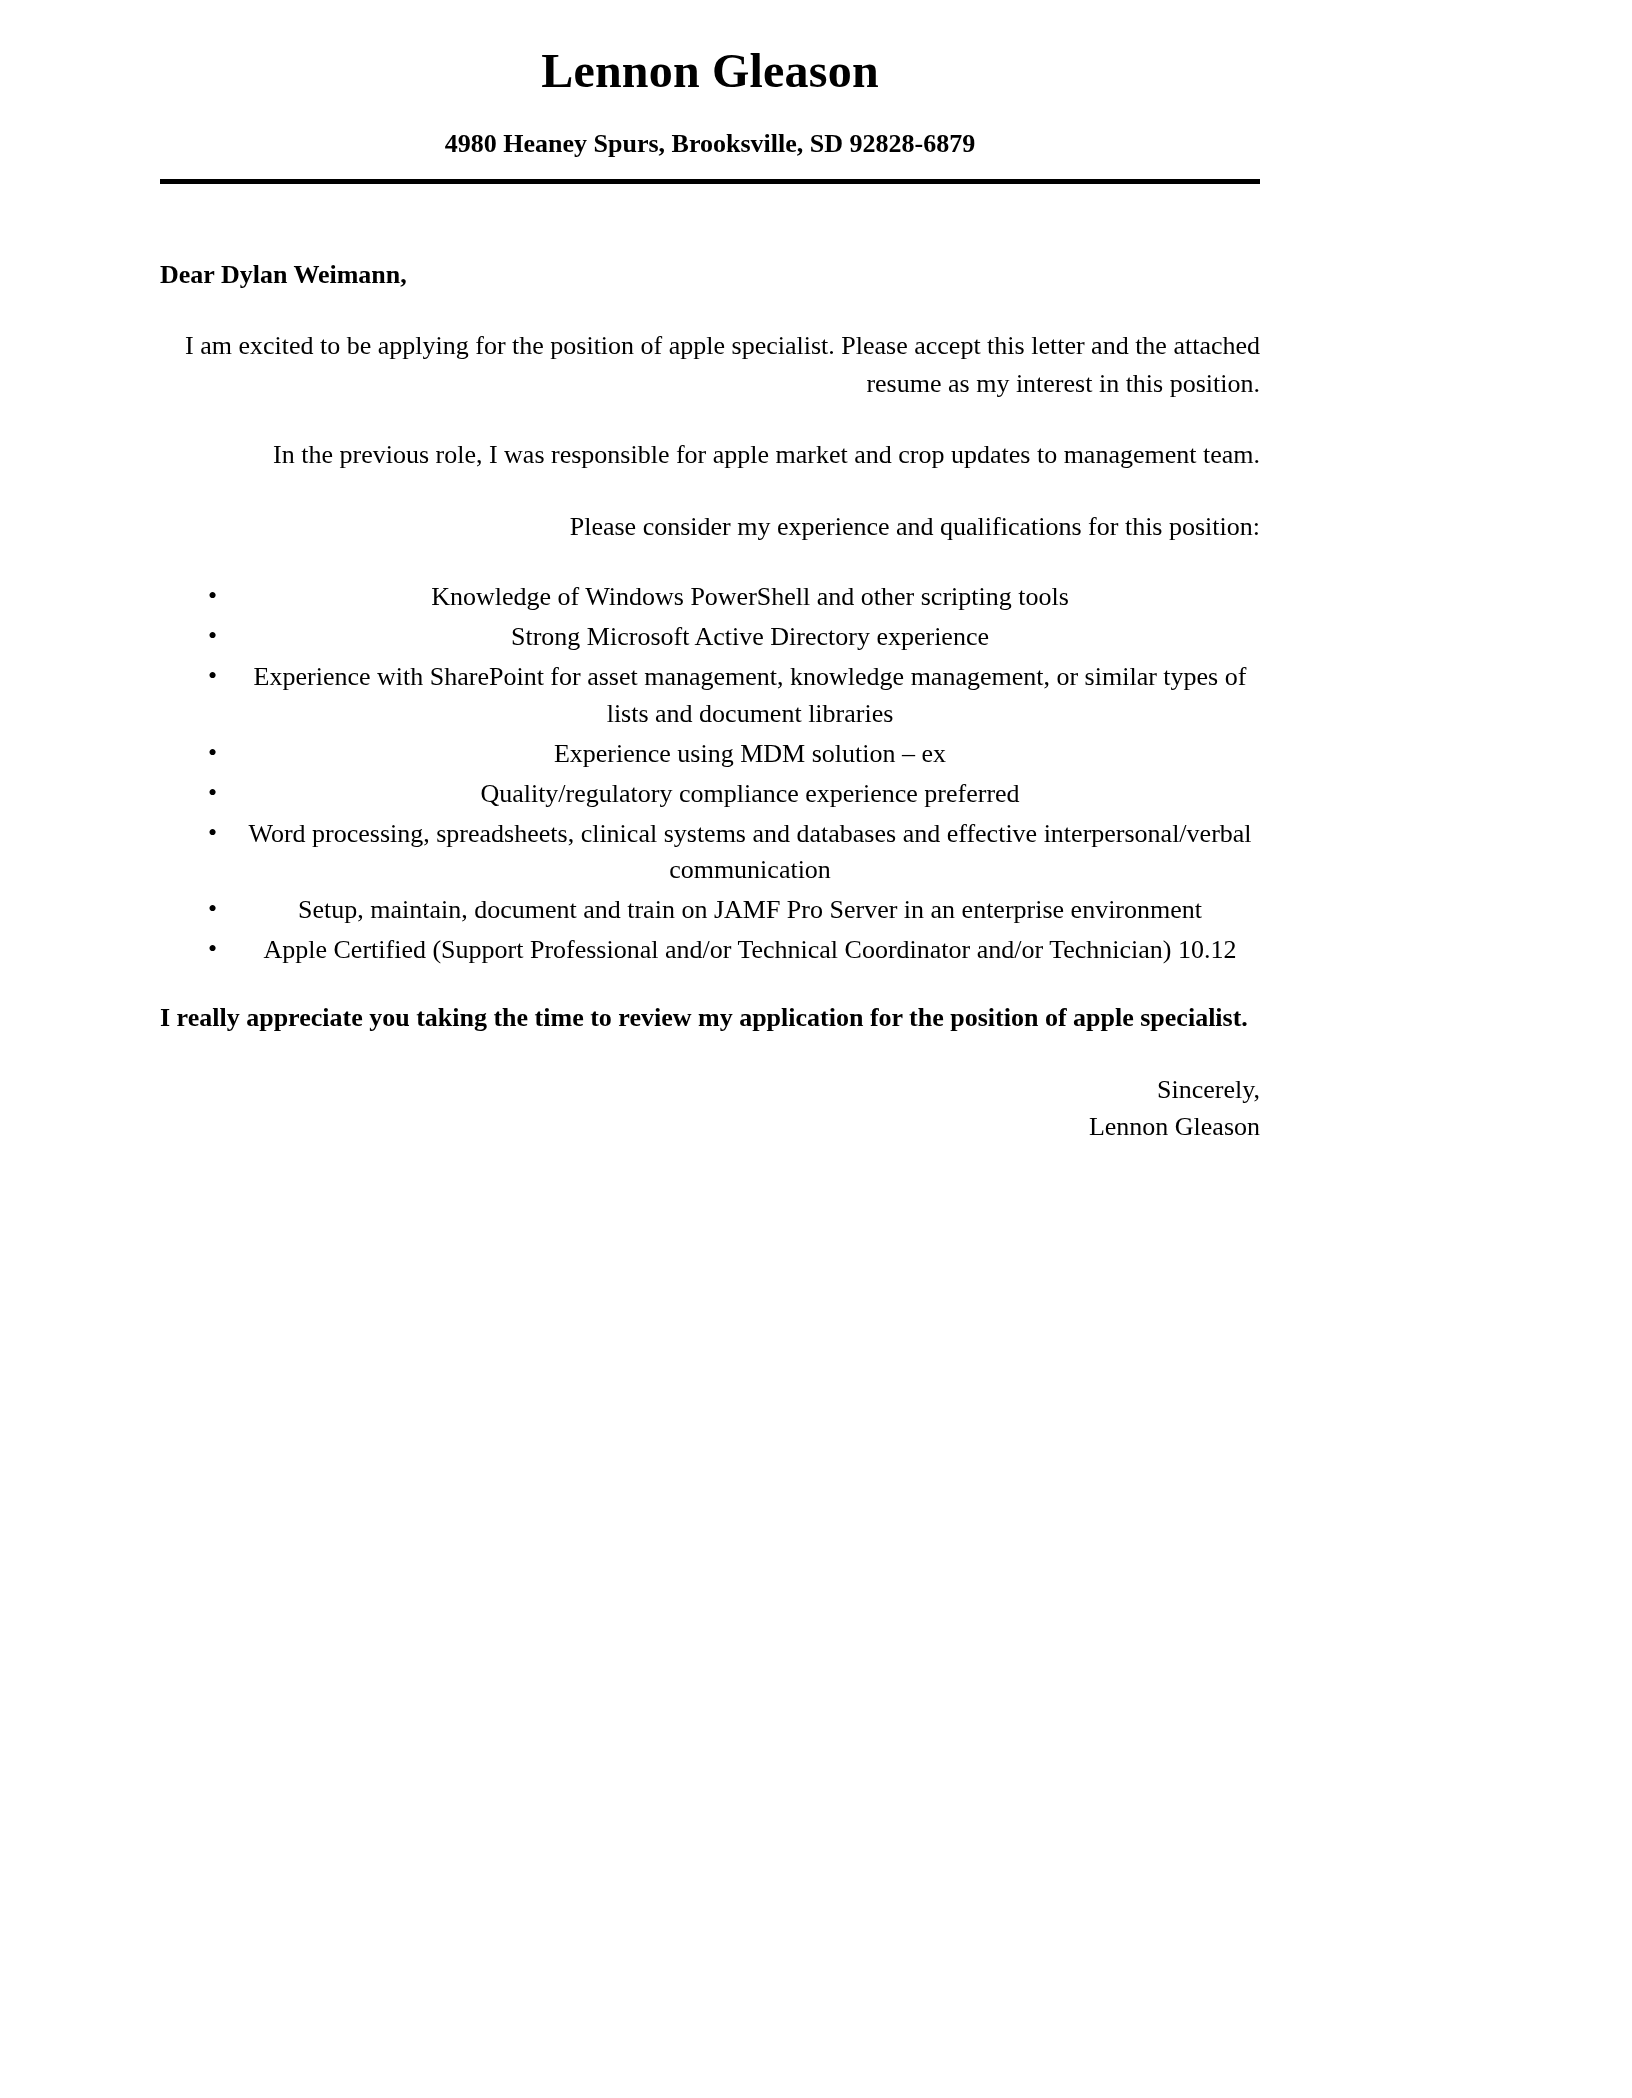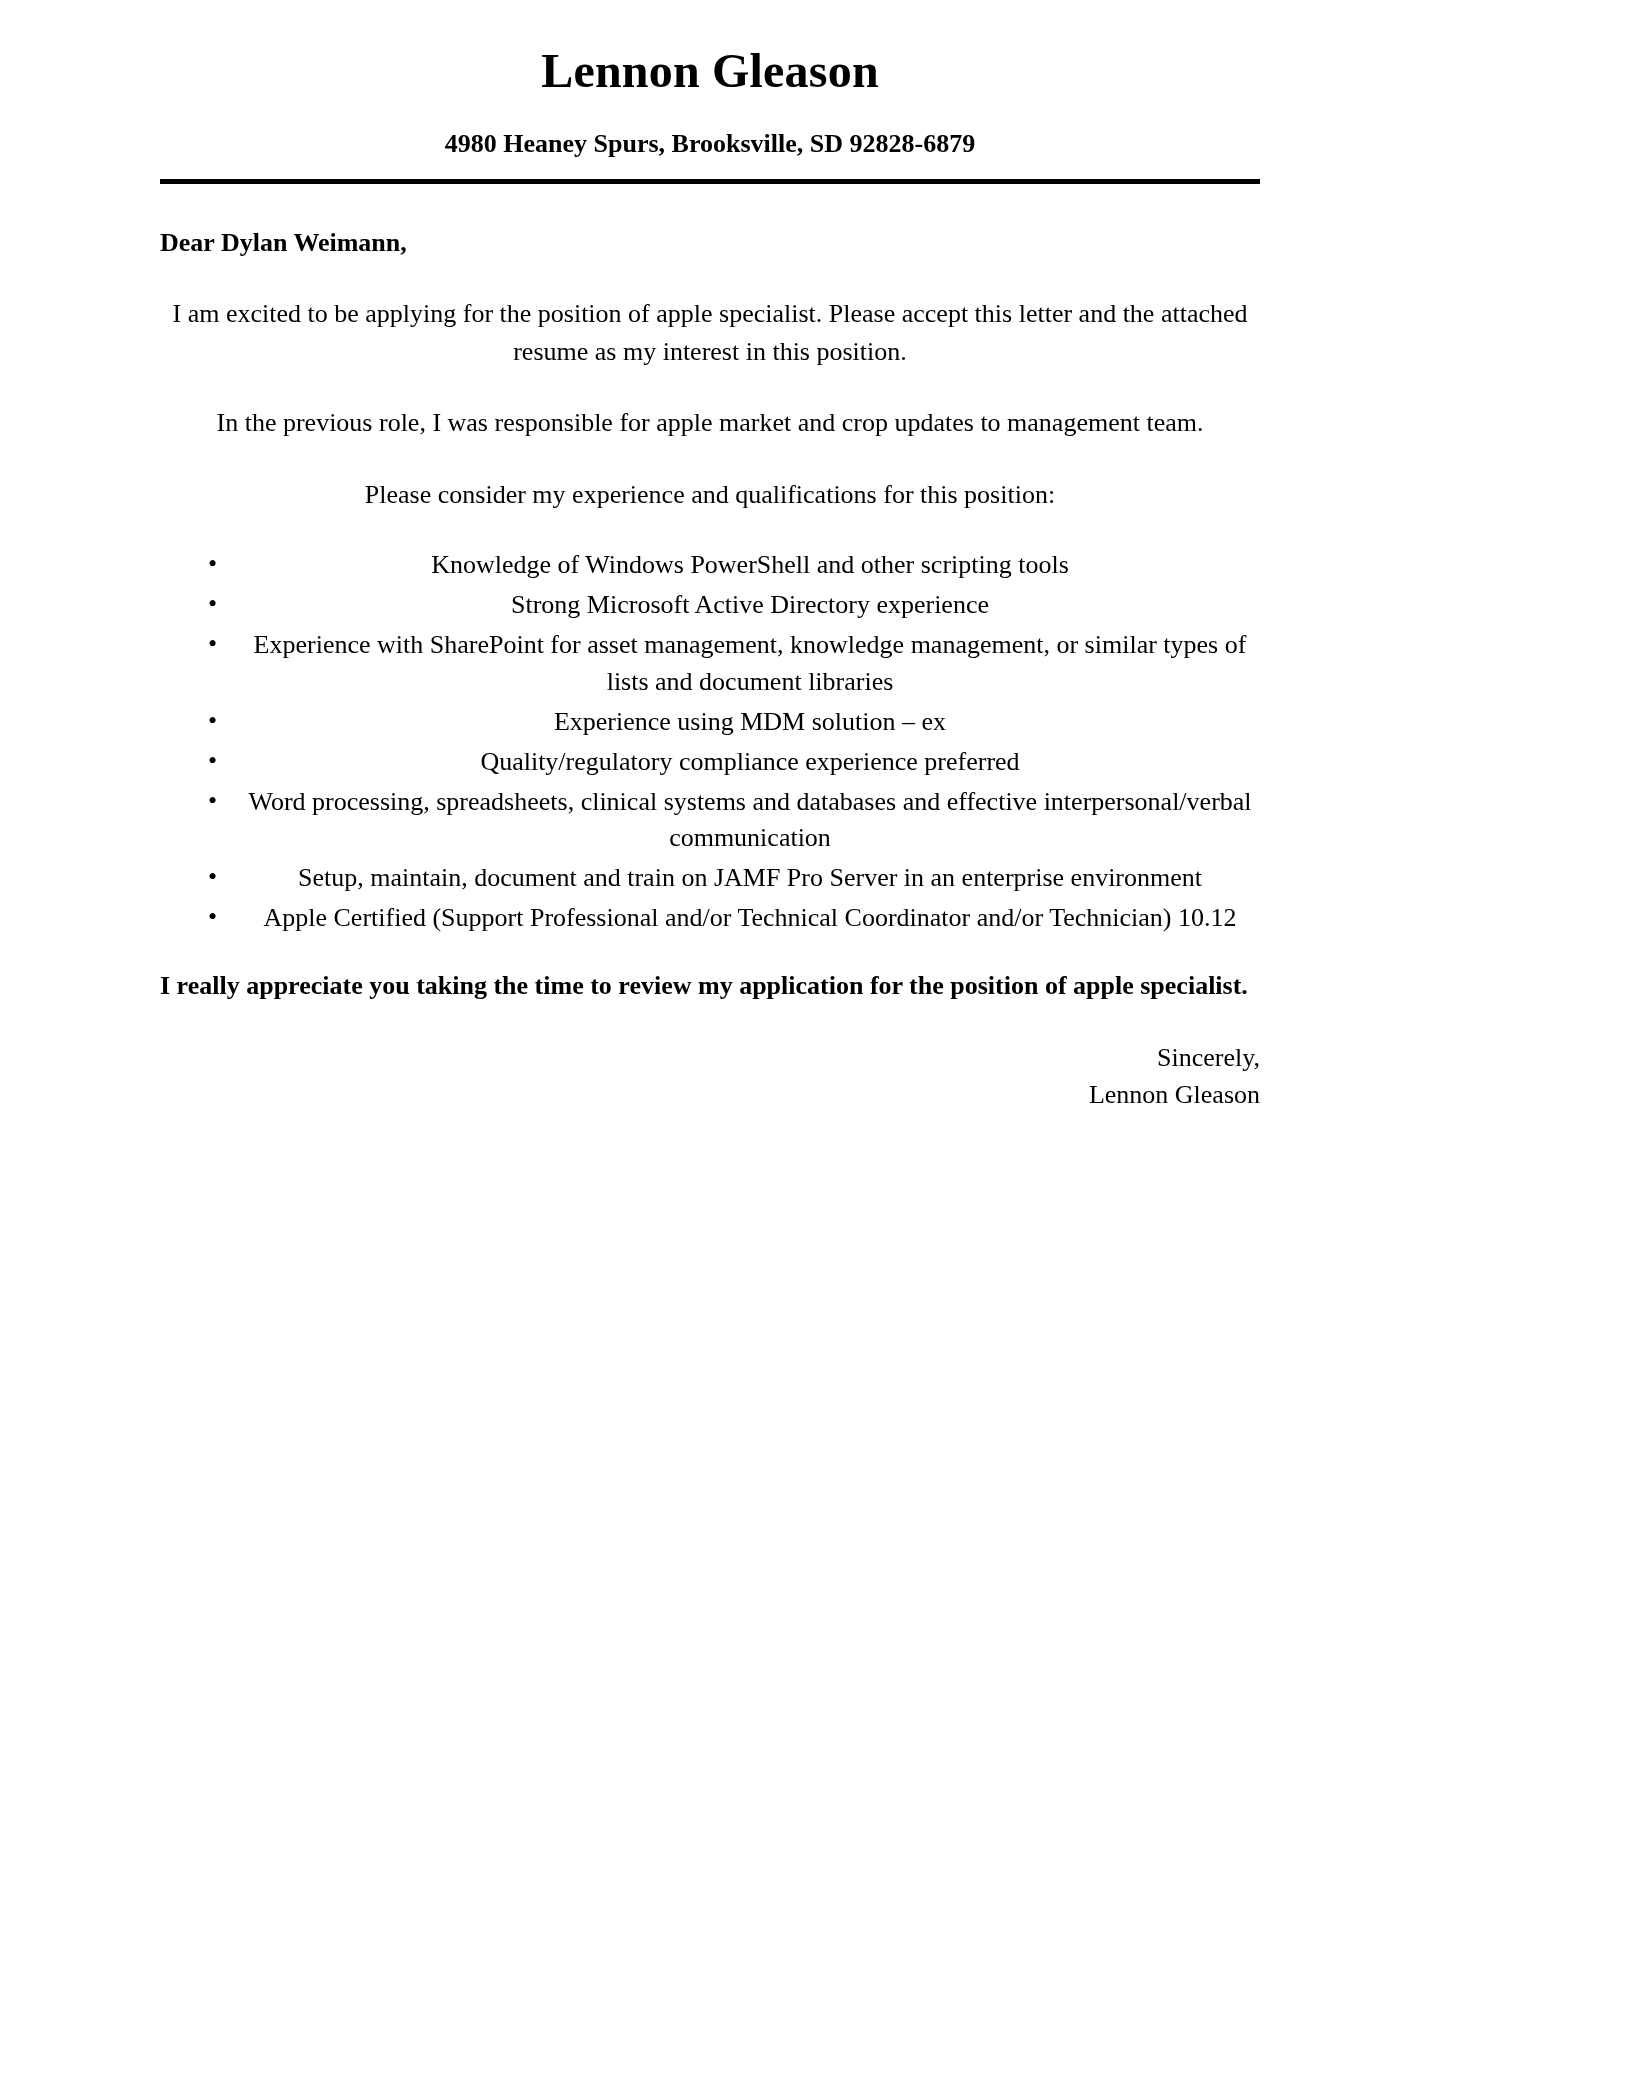--- a/index.html
+++ b/index.html
@@ -47,33 +47,33 @@
 
   .letterhead-rule {
     margin: 20px 0 0 0;
     height: 5px;
     background: #000000;
     width: 100%;
   }
 
   
   .letter-body {
-    padding-top: 40px;
+    padding-top: 72px;
     font-size: 26px;
     line-height: 1.44;
   }
 
   .salutation {
     font-weight: bold;
     margin: 0 0 34px 0;
   }
 
   .para {
     margin: 0 0 34px 0;
-    text-align: center;
+    text-align: right;
   }
 
   .qualifications {
     list-style: none;
     margin: 6px 0 30px 0;
     padding: 0 0 0 40px;
     text-align: center;
   }
 
   .qualifications li {

